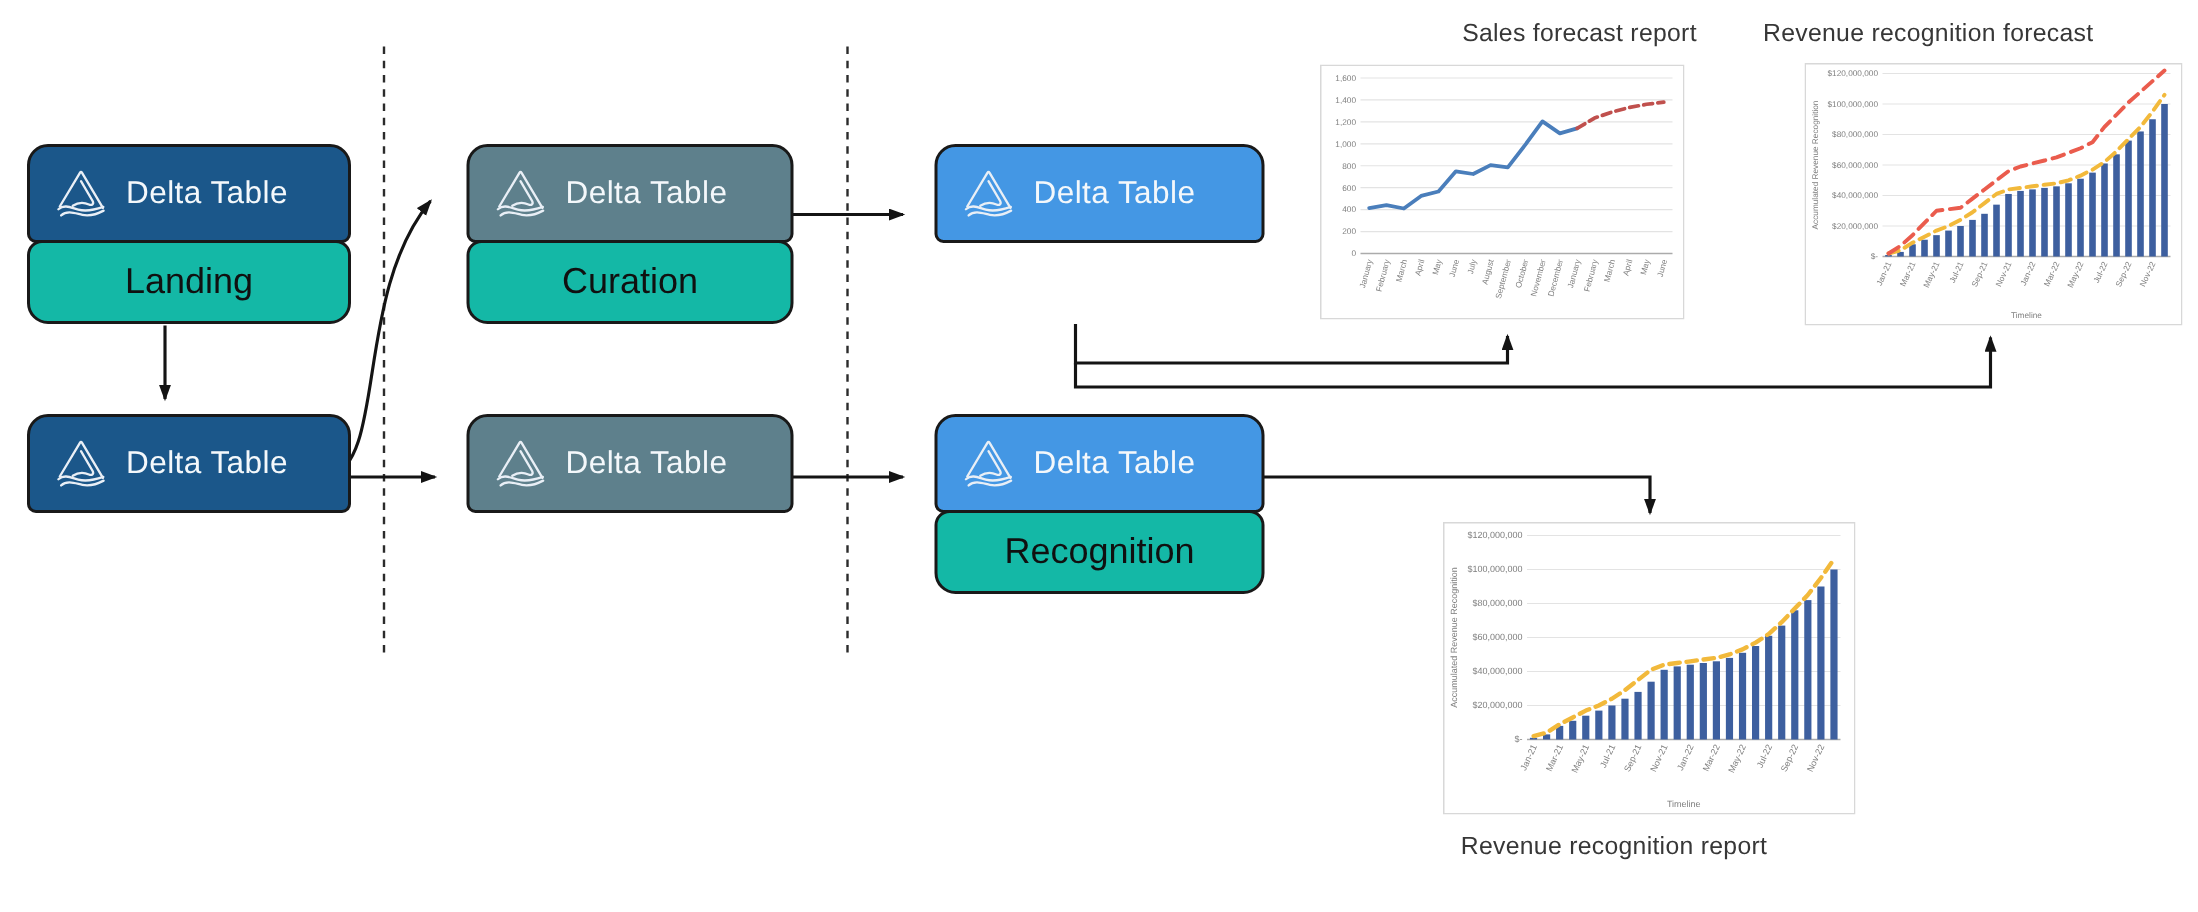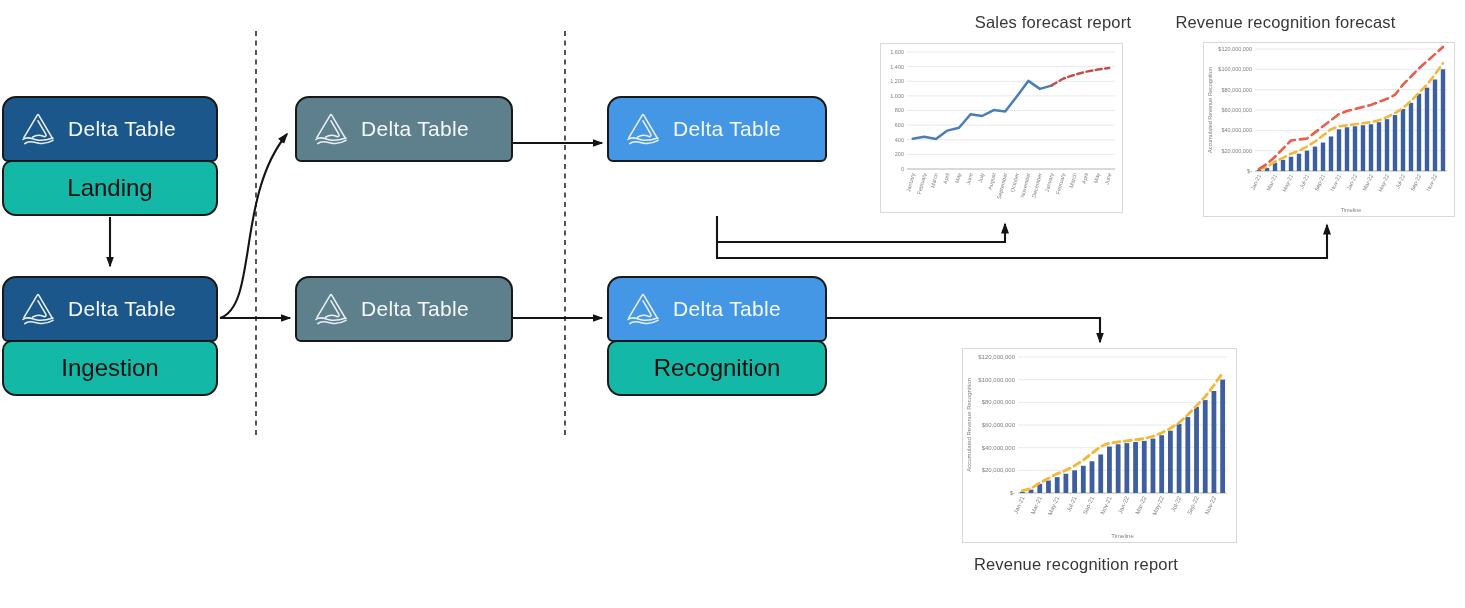--- a/index.html
+++ b/index.html
@@ -2,21 +2,21 @@
 <html><head>
 <meta charset="utf-8">
 <style>
   html,body{margin:0;padding:0;background:#ffffff;}
   .canvas{position:relative;width:1465px;height:608px;background:#ffffff;overflow:hidden;
           font-family:"Liberation Sans","DejaVu Sans",sans-serif;}
   .overlay{position:absolute;left:0;top:0;width:1465px;height:608px;}
   .sep{fill:none;stroke:#2b2b2b;stroke-width:1.6;stroke-dasharray:5 4.5;}
   .arr{fill:none;stroke:#141414;stroke-width:2.1;}
   
-  .box{position:absolute;width:216px;}
+  .box{position:absolute;width:216px;margin-left:16px;}
   .hd{height:66px;border:2px solid #191919;border-radius:14px 14px 6px 6px;
       display:flex;align-items:center;padding:0 6px 0 13px;box-sizing:border-box;}
   .hdt{color:#f4f8fb;font-size:21px;letter-spacing:.3px;margin-left:9px;white-space:nowrap;}
   .bd{height:56px;margin-top:-2px;border:2px solid #191919;border-radius:10px 10px 14px 14px;
       background:#14b8a6;display:flex;align-items:center;justify-content:center;box-sizing:border-box;
       position:relative;}
   .bdt{font-size:24px;color:#101010;white-space:nowrap;}
   .logo{display:inline-flex;flex:0 0 auto;}
   
   .ctitle{position:absolute;text-align:center;font-size:16.5px;color:#373737;letter-spacing:.2px;}
@@ -71,38 +71,38 @@
             <g fill="none" stroke="#e9eff6" stroke-width="1.7" stroke-linecap="round" stroke-linejoin="round">
               <path d="M7.5 29.5 L22.2 4.9 Q23 3.6 23.8 4.9 L39 30.5"></path>
               <path d="M6.5 31.5 C11 27.5 16 30.5 21 31.8 C27 33.3 33 32 39.3 29.8"></path>
               <path d="M8.5 36 C13 32 19 34.6 24 35.6 C29 36.6 34.5 35.2 39.5 32.5"></path>
               <path d="M23 11 L31.5 25.5 C32.6 27.6 31 29 28.8 28 C24.5 26 20 27 17 29"></path>
             </g>
           </svg>
         </span>
       <span class="hdt">Delta Table</span>
     </div>
-    <div class="bd">
-      <span class="bdt">Ingestion</span>
-    </div>
   </div>
 
   <div class="box" style="left:295px;top:96px;width:218px;">
     <div class="hd" style="background: rgb(94, 128, 140);">
       <span class="logo">
           <svg viewBox="0 0 46 40" width="42" height="38">
             <g fill="none" stroke="#e9eff6" stroke-width="1.7" stroke-linecap="round" stroke-linejoin="round">
               <path d="M7.5 29.5 L22.2 4.9 Q23 3.6 23.8 4.9 L39 30.5"></path>
               <path d="M6.5 31.5 C11 27.5 16 30.5 21 31.8 C27 33.3 33 32 39.3 29.8"></path>
               <path d="M8.5 36 C13 32 19 34.6 24 35.6 C29 36.6 34.5 35.2 39.5 32.5"></path>
               <path d="M23 11 L31.5 25.5 C32.6 27.6 31 29 28.8 28 C24.5 26 20 27 17 29"></path>
             </g>
           </svg>
         </span>
       <span class="hdt">Delta Table</span>
+    </div>
+    <div class="bd">
+      <span class="bdt">Curation</span>
     </div>
   </div>
 
   <div class="box" style="left:295px;top:276px;width:218px;">
     <div class="hd" style="background: rgb(94, 128, 140);">
       <span class="logo">
           <svg viewBox="0 0 46 40" width="42" height="38">
             <g fill="none" stroke="#e9eff6" stroke-width="1.7" stroke-linecap="round" stroke-linejoin="round">
               <path d="M7.5 29.5 L22.2 4.9 Q23 3.6 23.8 4.9 L39 30.5"></path>
               <path d="M6.5 31.5 C11 27.5 16 30.5 21 31.8 C27 33.3 33 32 39.3 29.8"></path>

